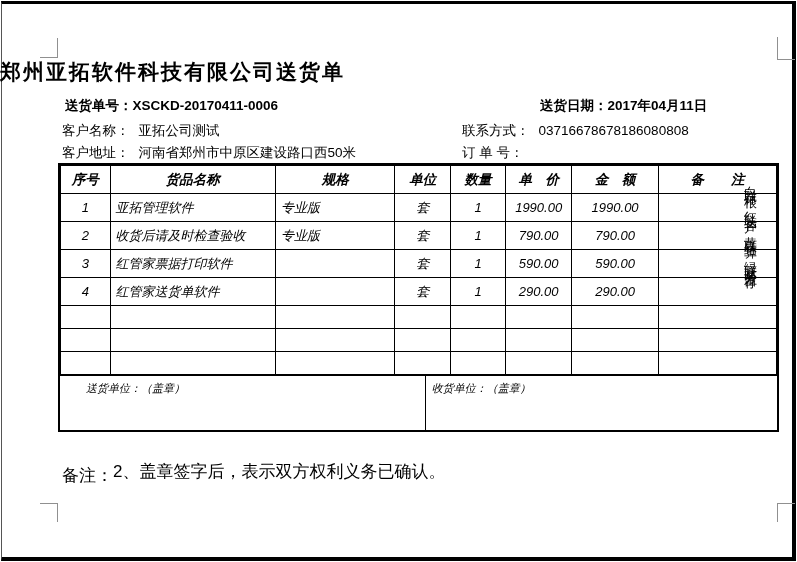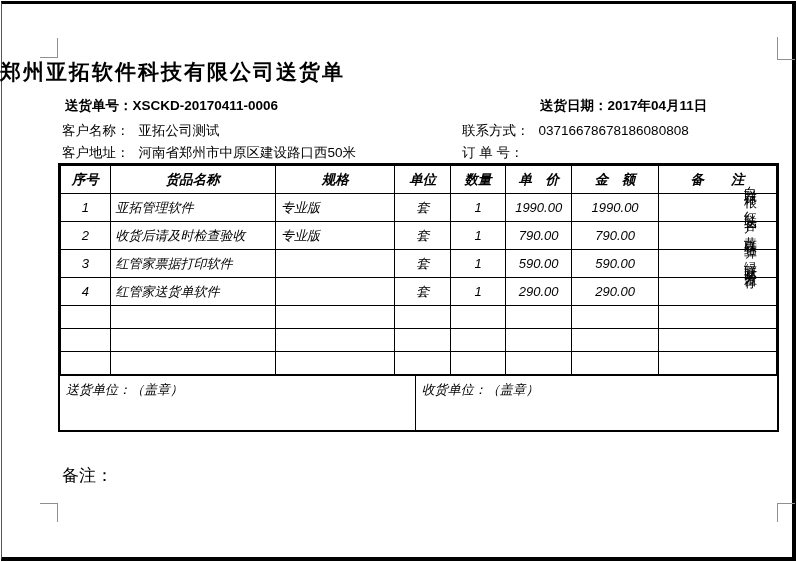--- a/index.html
+++ b/index.html
@@ -41,21 +41,21 @@
   th, td {
     border:1px solid #000; font-size:13px;
     overflow:hidden; white-space:nowrap; vertical-align:middle;
   }
   th { height:28px; font-weight:bold; font-size:13.5px; text-align:center; }
   tr.data-row  td { height:28px; }
   tr.empty-row td { height:23px; }
   tr.total-row td { height:28px; }
   td.c { text-align:center; }
   td.l { text-align:left; padding-left:5px; }
-  .bottom { display:flex; border-top:1px solid #000; height:55px; font-size:13px; }
+  .bottom { display:flex; border-top:1px solid #000; height:55px; font-size:11px;padding-left:20px; }
   .bottom > div { padding:5px 6px; }
   .bleft  { width:49.6%; border-right:1px solid #000; }
   .bright { flex:1; }
 
   .notes { position:absolute; left:62px; top:464px; font-size:17px; display:flex; white-space:nowrap; }
   .notes .lines div { line-height:16px; }
 
   .sides {
     position:absolute; left:742px; top:176px; width:17px;
     display:flex; flex-direction:column; gap:13px; align-items:center;
@@ -196,20 +196,21 @@
   </table>
   <div class="bottom">
     <div class="bleft">送货单位：（盖章）</div>
     <div class="bright">收货单位：（盖章）</div>
   </div>
 </div>
 
 <div class="notes">
   <span>备注：</span>
   <div class="lines">
+    <div>2、盖章签字后，表示双方权利义务已确认。</div>
   </div>
 </div>
 
 <div class="sides" id="side-labels">
     <div class="side-group">白联存根</div>
     <div class="side-group">红联客户</div>
     <div class="side-group">黄联结算</div>
     <div class="side-group">绿联财务留存</div>
   </div>
 

